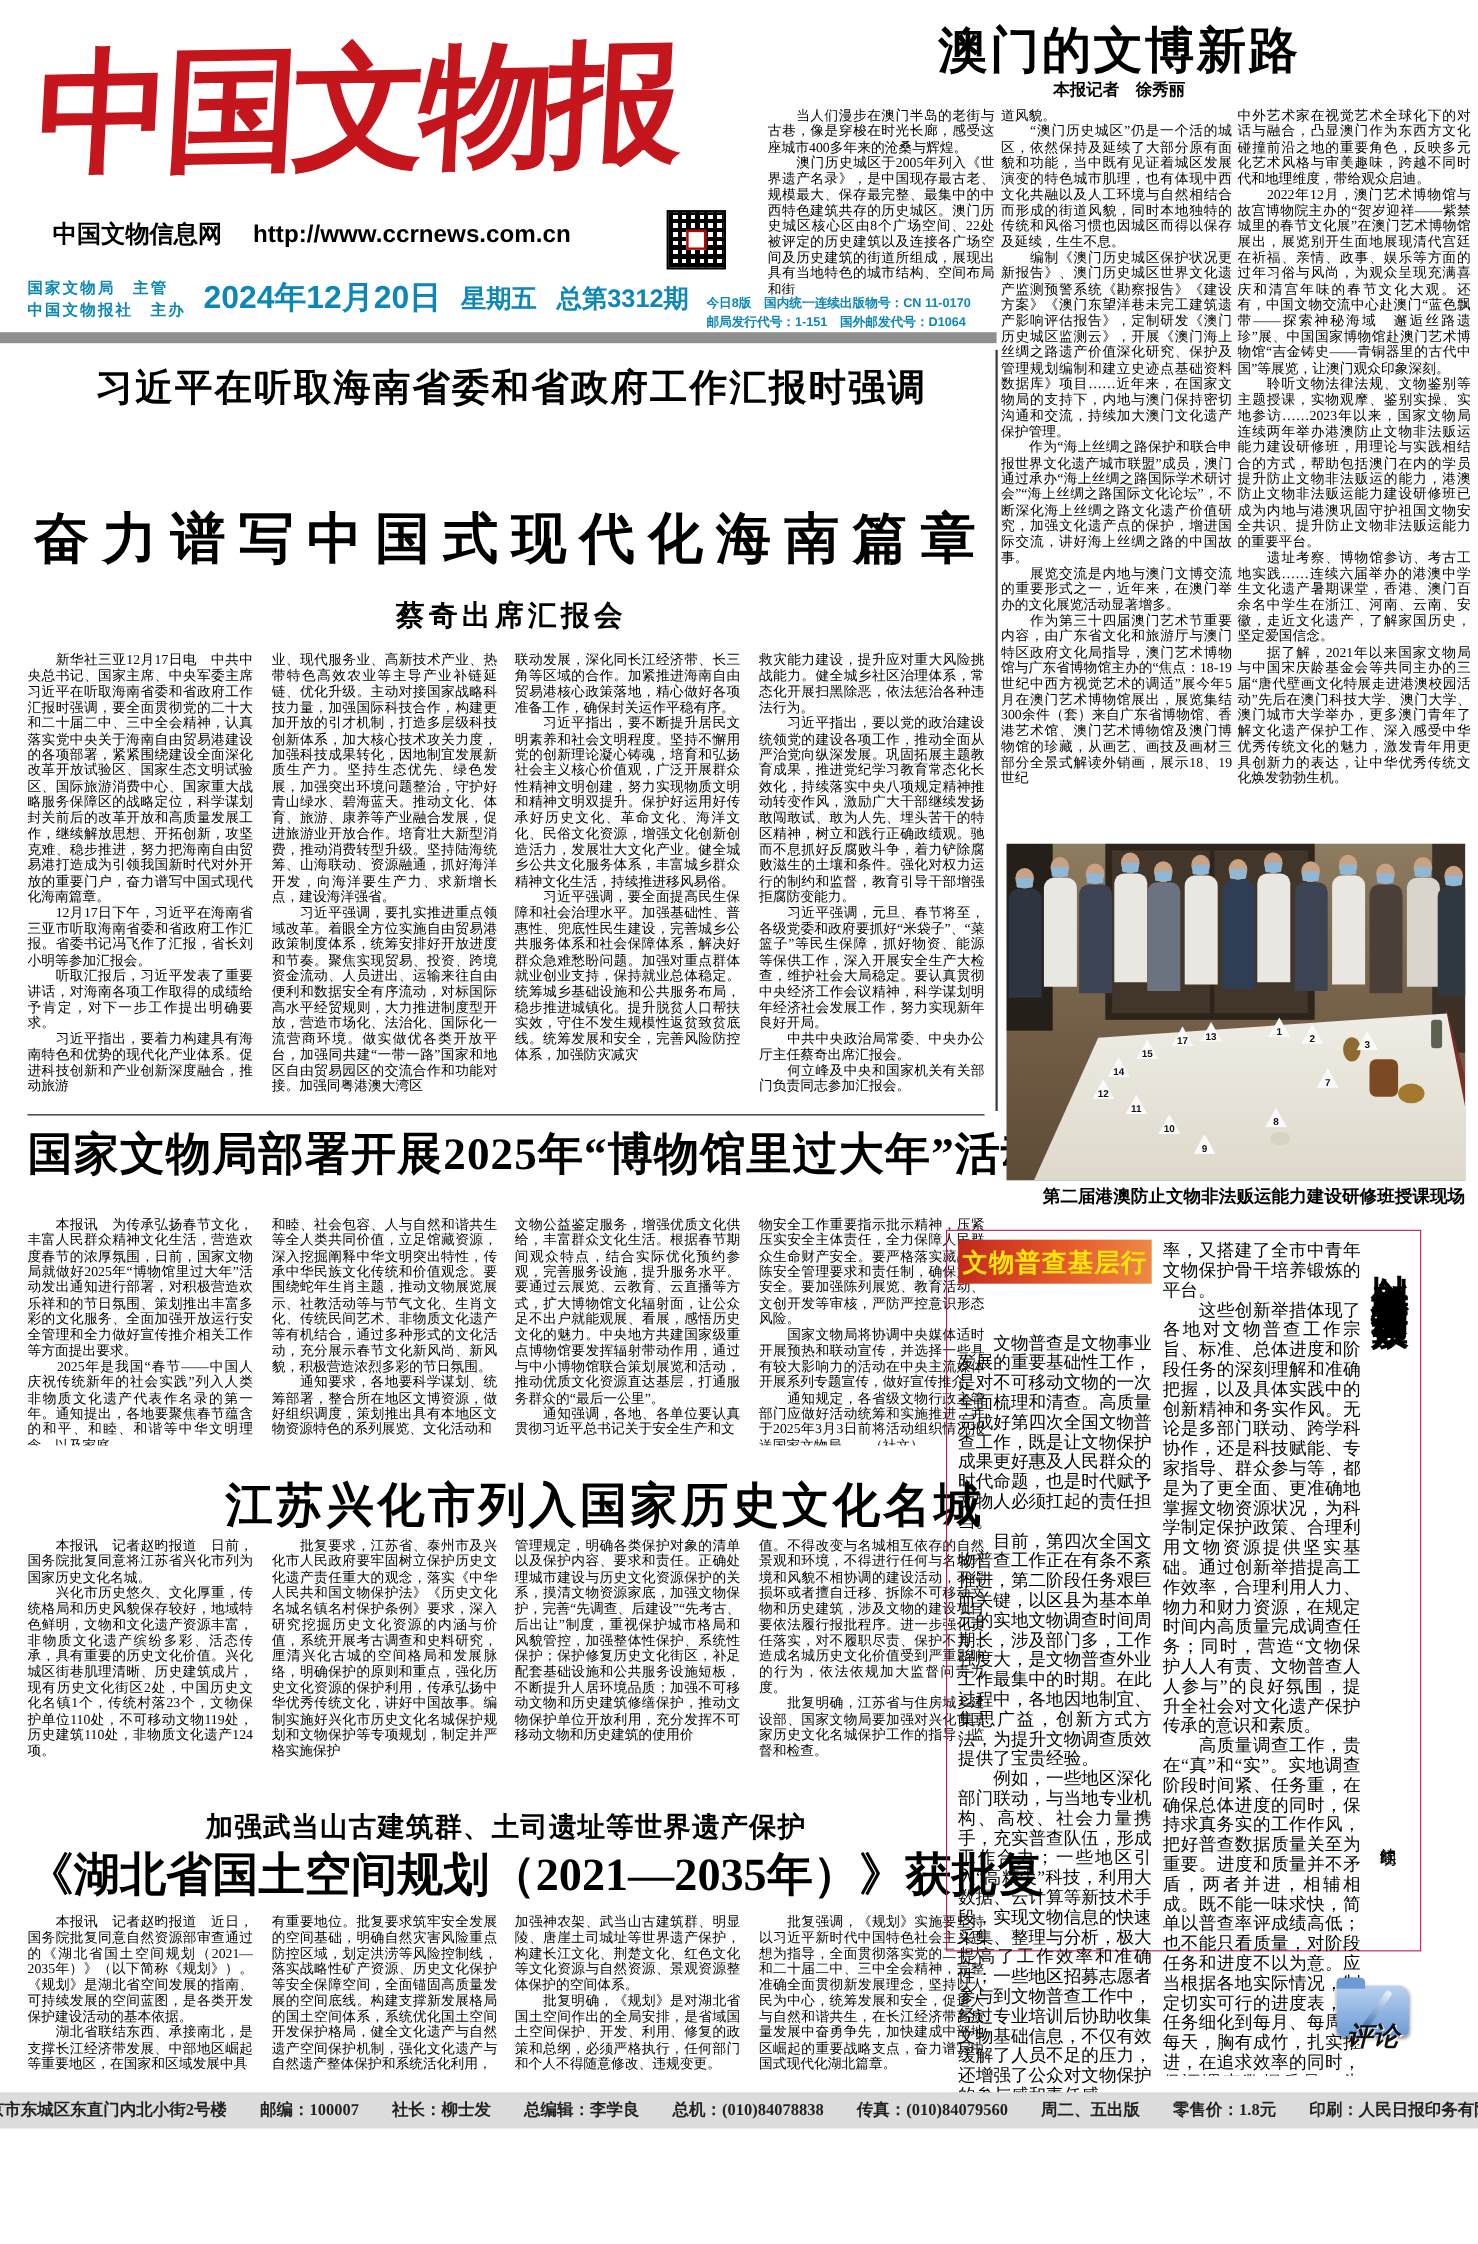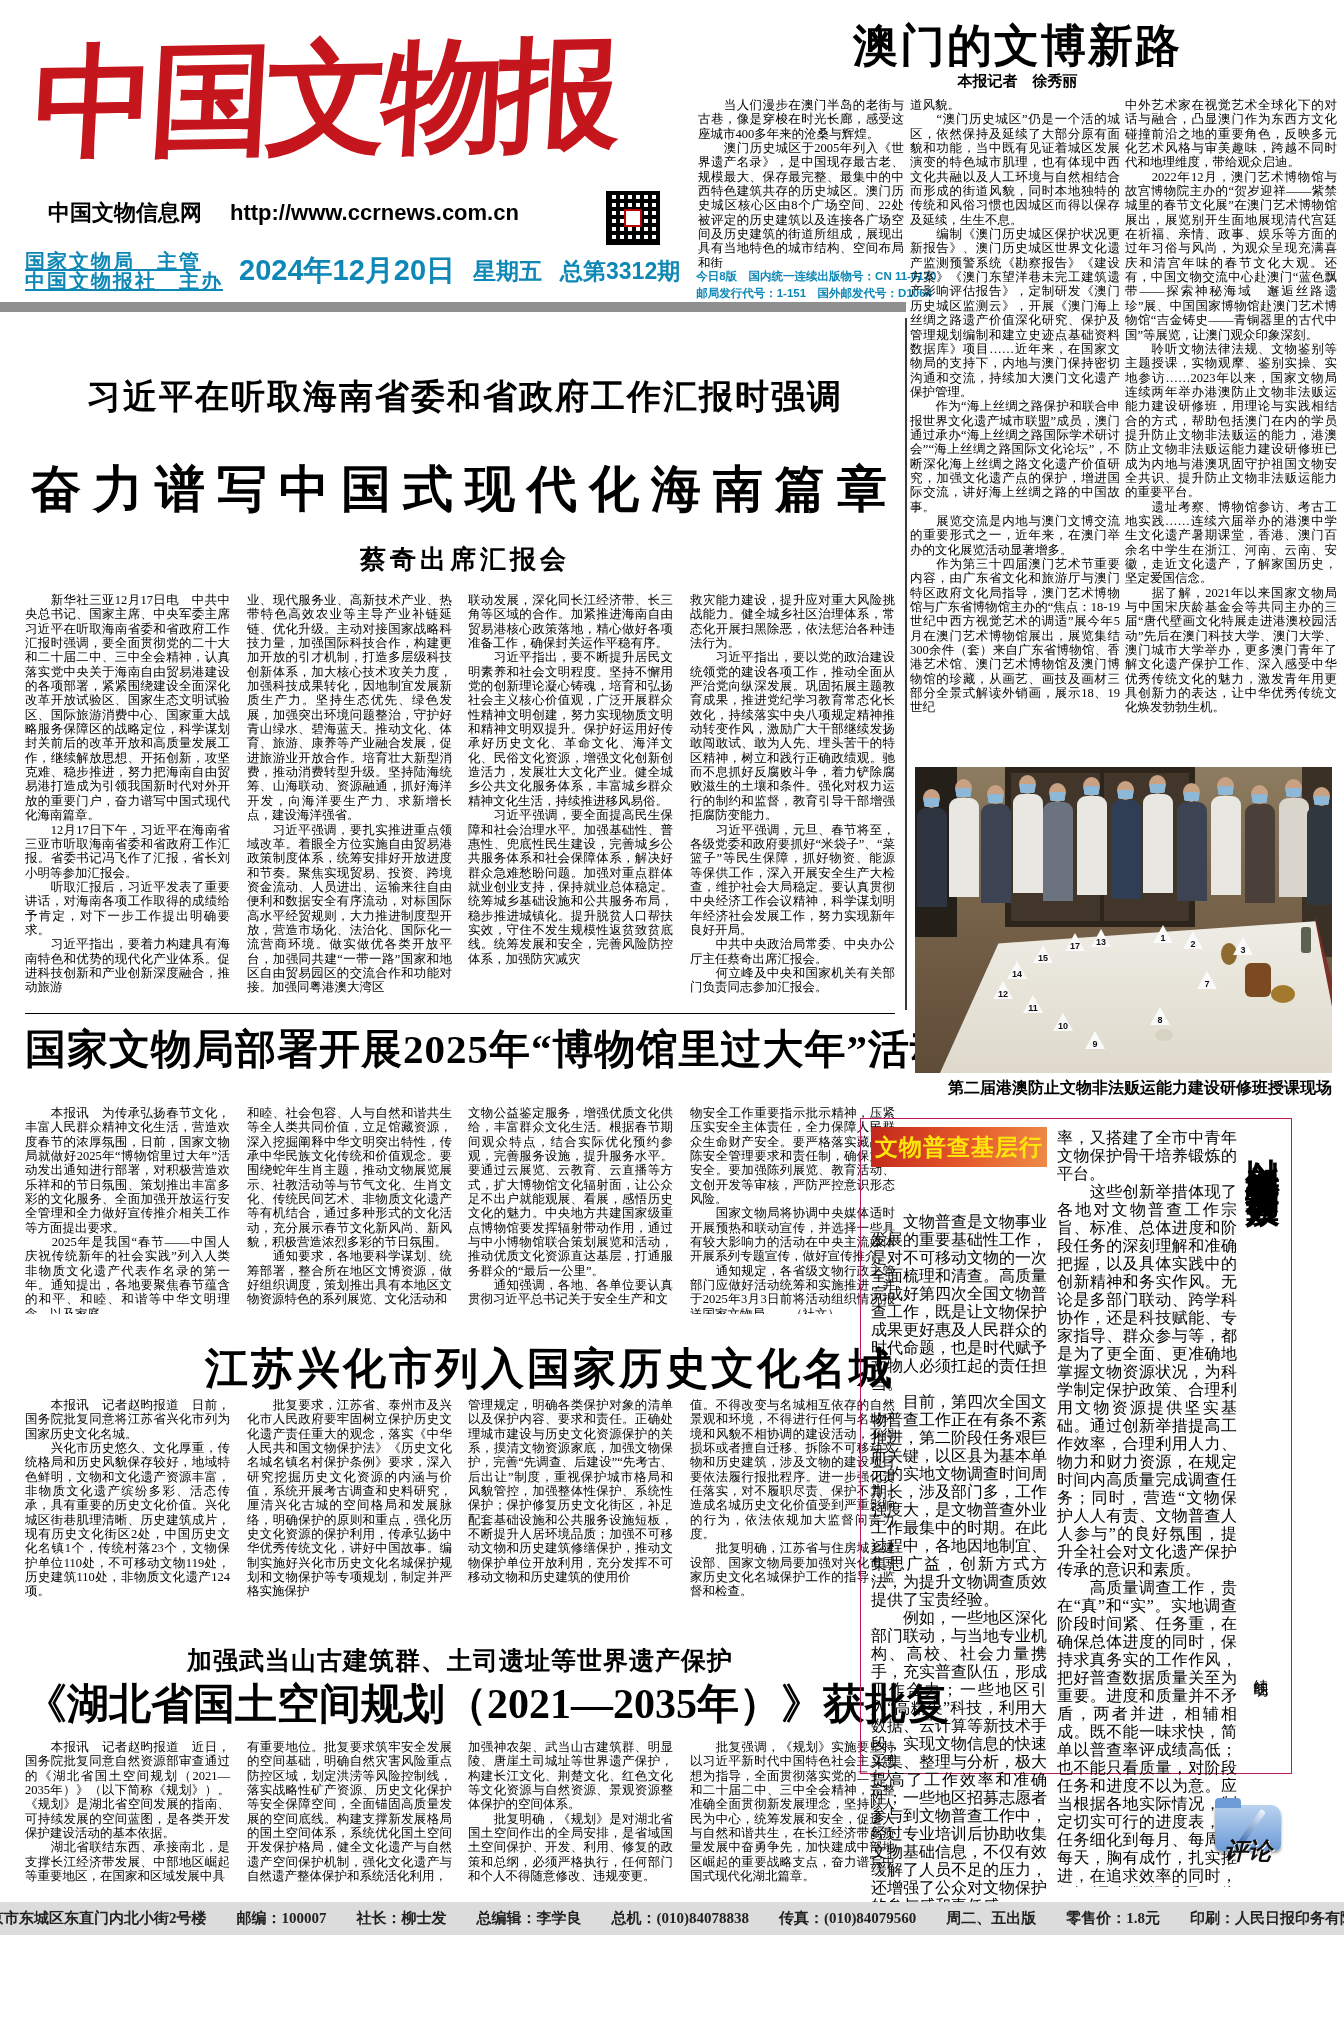--- a/index.html
+++ b/index.html
@@ -13,37 +13,37 @@
   .site-line{left:48px;top:198px;width:560px;font-family:"Liberation Sans","DejaVu Sans",sans-serif;
     font-weight:bold;font-size:22px;white-space:nowrap;}
   .site-line .url{margin-left:28px;}
   .qr{left:606px;top:191px;width:50px;height:50px;border:2px solid #000;
     background:repeating-linear-gradient(0deg,#000 0 4px,rgba(255,255,255,0) 4px 8px),
                repeating-linear-gradient(90deg,#000 0 4px,#fff 4px 8px);}
   .qr:after{content:"";position:absolute;left:16px;top:16px;width:14px;height:14px;background:#fff;border:2px solid #b00;}
   
   .dateline{left:25px;top:245px;width:660px;height:52px;color:#0d87b5;display:flex;align-items:center;
     font-family:"Liberation Sans","DejaVu Sans",sans-serif;font-weight:bold;}
-  .dl-pub{font-size:20px;line-height:20px;letter-spacing:2px;white-space:nowrap;text-decoration:underline;}
+  .dl-pub{font-size:14px;line-height:20px;letter-spacing:2px;white-space:nowrap;}
   .dl-date{font-size:29px;margin-left:16px;white-space:nowrap;}
   .dl-week{font-size:23px;margin-left:18px;white-space:nowrap;}
   .dl-issue{font-size:23px;margin-left:18px;white-space:nowrap;}
   .dl-info{font-size:11.5px;line-height:17px;margin-left:16px;white-space:nowrap;margin-top:27px;}
   .gray-band{left:0;top:302px;width:906px;height:10px;background:#8f8f8f;}
   .vrule{left:905px;top:318px;width:2px;height:692px;background:#3a3a3a;}
   
   .macau-title{left:698px;top:16px;width:639px;text-align:center;font-size:45px;font-weight:bold;letter-spacing:2px;}
   .macau-byline{left:698px;top:72px;width:639px;text-align:center;font-size:15px;font-weight:bold;}
   .coltxt{font-size:12.5px;line-height:14.35px;text-align:justify;white-space:pre-line;overflow:hidden;}
   .m-c1{left:698px;top:98px;width:206px;height:170px;}
   .m-c2{left:910px;top:98px;width:210px;height:666px;}
   .m-c3{left:1125px;top:98px;width:212px;height:652px;}
   
   .lead-kicker{left:25px;top:330px;width:880px;text-align:center;font-family:"Liberation Sans","DejaVu Sans",sans-serif;
-    font-size:34px;font-weight:bold;letter-spacing:2px;margin-top:44px;}
+    font-size:34px;font-weight:bold;letter-spacing:2px;}
   .lead-h1{left:25px;top:378px;width:880px;text-align:center;font-family:"Liberation Sans","DejaVu Sans",sans-serif;
     font-size:50px;font-weight:bold;letter-spacing:1px;white-space:nowrap;}
   .lead-h2{left:25px;top:456px;width:880px;text-align:center;font-family:"Liberation Sans","DejaVu Sans",sans-serif;
     font-size:50px;font-weight:bold;letter-spacing:12px;white-space:nowrap;}
   .lead-sub{left:25px;top:542px;width:880px;text-align:center;font-family:"Liberation Sans","DejaVu Sans",sans-serif;
     font-size:26px;font-weight:bold;letter-spacing:4px;}
   .cols4{left:25px;width:870px;}
   .cc{position:absolute;width:205px;top:0;}
   .cc1{left:0;} .cc2{left:222px;} .cc3{left:443px;} .cc4{left:665px;}
   .lead-body{top:593px;height:416px;}

